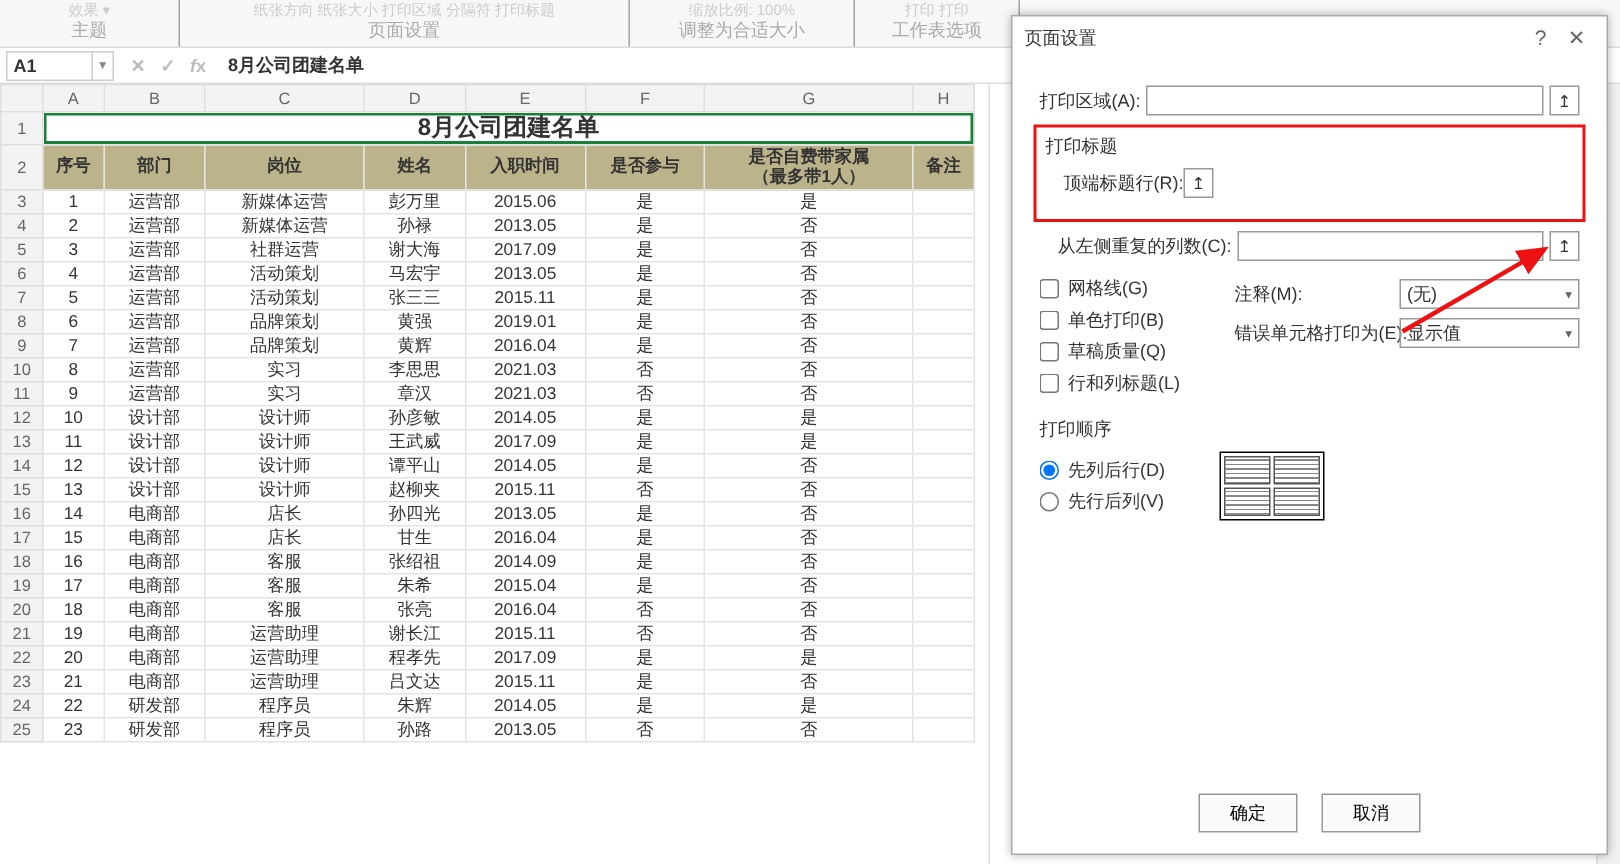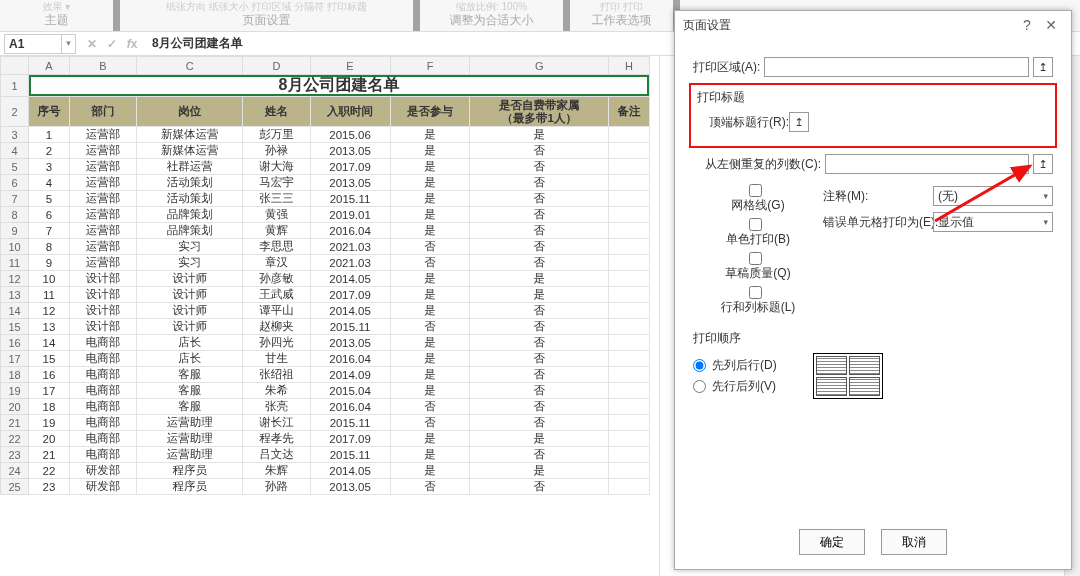--- a/index.html
+++ b/index.html
@@ -1,19 +1,19 @@
 <!DOCTYPE html>
 <html><head>
 <meta charset="utf-8">
 <style>
   * { box-sizing: border-box; margin: 0; padding: 0; font-family: "Microsoft YaHei", Arial, sans-serif; font-size: 12px; }
   body { background: #fff; width: 1080px; height: 576px; overflow: hidden; color: #333; }
   
   .ribbon { height: 32px; background: #f7f7f7; border-bottom: 1px solid #ddd; display:flex; font-size:11px; color:#aaa; }
-  .ribbon .seg { border-right:7px solid #a3a3a3; display:flex; flex-direction:column; justify-content:flex-end; align-items:center; padding:0 14px 2px; }
+  .ribbon .seg { border-right:1px solid #a3a3a3; display:flex; flex-direction:column; justify-content:flex-end; align-items:center; padding:0 14px 2px; }
   .ribbon .segtop { font-size:10px; color:#ccc; white-space:nowrap; overflow:hidden; }
   
   .fbar { height: 24px; display:flex; align-items:center; border-bottom:1px solid #ddd;font-weight:bold; }
   .namebox { width:58px; height:20px; border:1px solid #ccc; margin-left:4px; padding-left:4px; display:flex; align-items:center; font-size:12px; }
   .fbar .arrow { width:14px; height:20px; border:1px solid #ccc; border-left:none; display:flex; align-items:center; justify-content:center; font-size:8px; color:#888; }
   .fbar .btns { display:flex; margin-left:6px; }
   .fbar .btns span { width:20px; text-align:center; color:#bbb; }
   .fbar .formula { flex:1; padding-left:10px; font-size:12px; }
   
   .sheet { display:flex; height: calc(100% - 56px); }
@@ -35,21 +35,21 @@
   .dlg-tabs { display:flex; border-bottom:1px solid #ccc; margin:0 12px; }
   .dlg-tab { padding:5px 12px 4px; font-size:12px; color:#444; border:1px solid transparent; position:relative; top:1px; }
   .dlg-tab.active { border:1px solid #ccc; border-bottom:1px solid #fff; background:#fff; }
   .dlg-body { flex:1; padding:12px 18px; font-size:12px; }
   .row { display:flex; align-items:center; margin:6px 0; }
   .row label { white-space:nowrap; }
   .row input[type=text] { flex:1; height:20px; border:1px solid #999; padding:0 4px; margin:0 4px; }
   .picker { width:20px; height:20px; border:1px solid #999; display:flex; align-items:center; justify-content:center; font-size:11px; }
   .redbox { border:2px solid #e11; padding:4px 6px 8px; margin:6px -4px; }
   .grouplabel { font-size:12px; margin:10px 0 4px; }
-  .chk { display:flex; align-items:center; margin:4px 0;flex-direction:column; }
+  .chk { display:flex; align-items:center; margin:4px 0; }
   .chk input { margin-right:6px; }
   .opt-area { display:flex; }
   .opt-left { width:160px; }
   .opt-right { flex:1; }
   .sel { height:20px; border:1px solid #999; display:flex; align-items:center; padding:0 4px; justify-content:space-between; min-width:120px; }
   .sel .car { font-size:9px; color:#666; }
   .ordergrp { display:flex; align-items:center; margin-top:6px; }
   .ordergrp .radios { width:120px; }
   .ordergrp .radios div { display:flex; align-items:center; margin:4px 0; }
   .ordergrp .radios input { margin-right:6px; }

